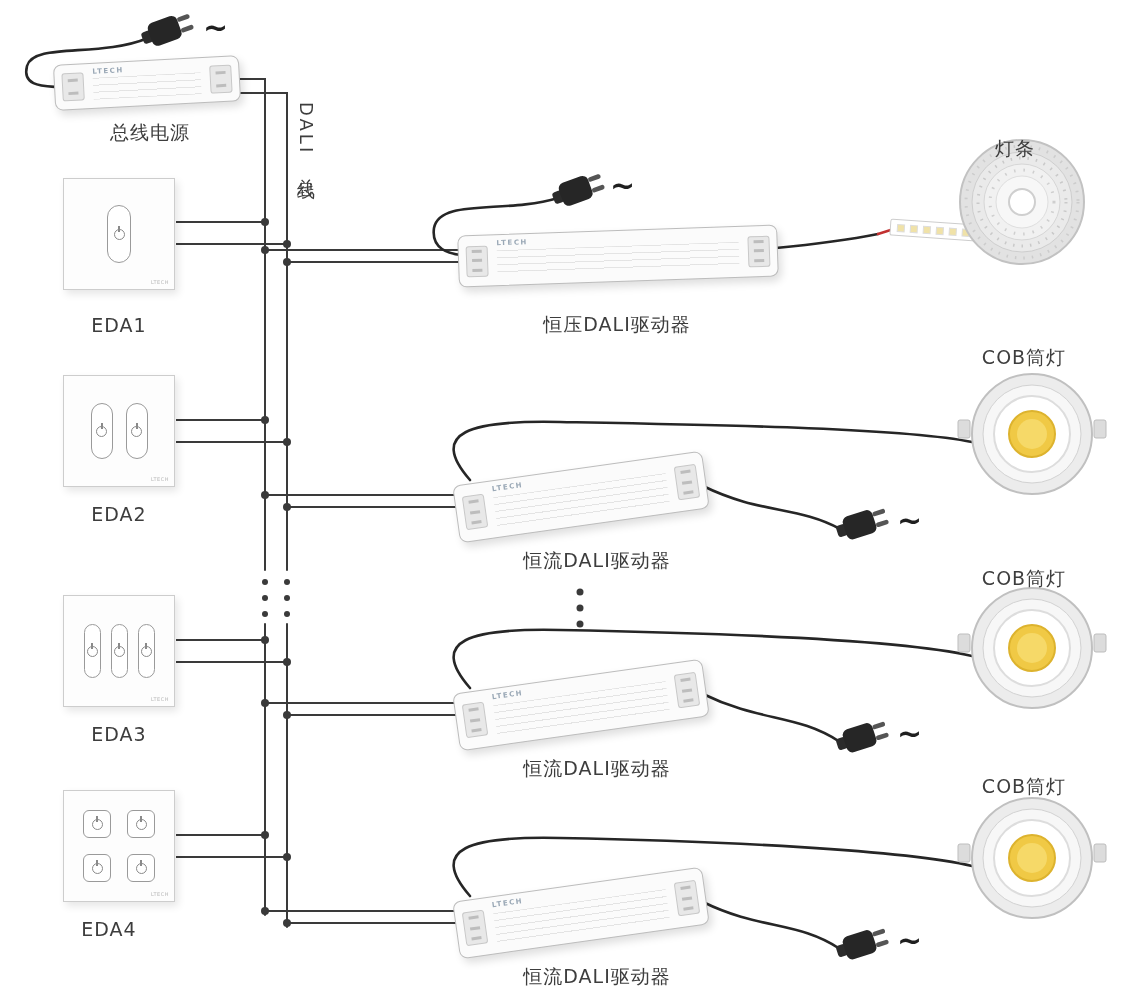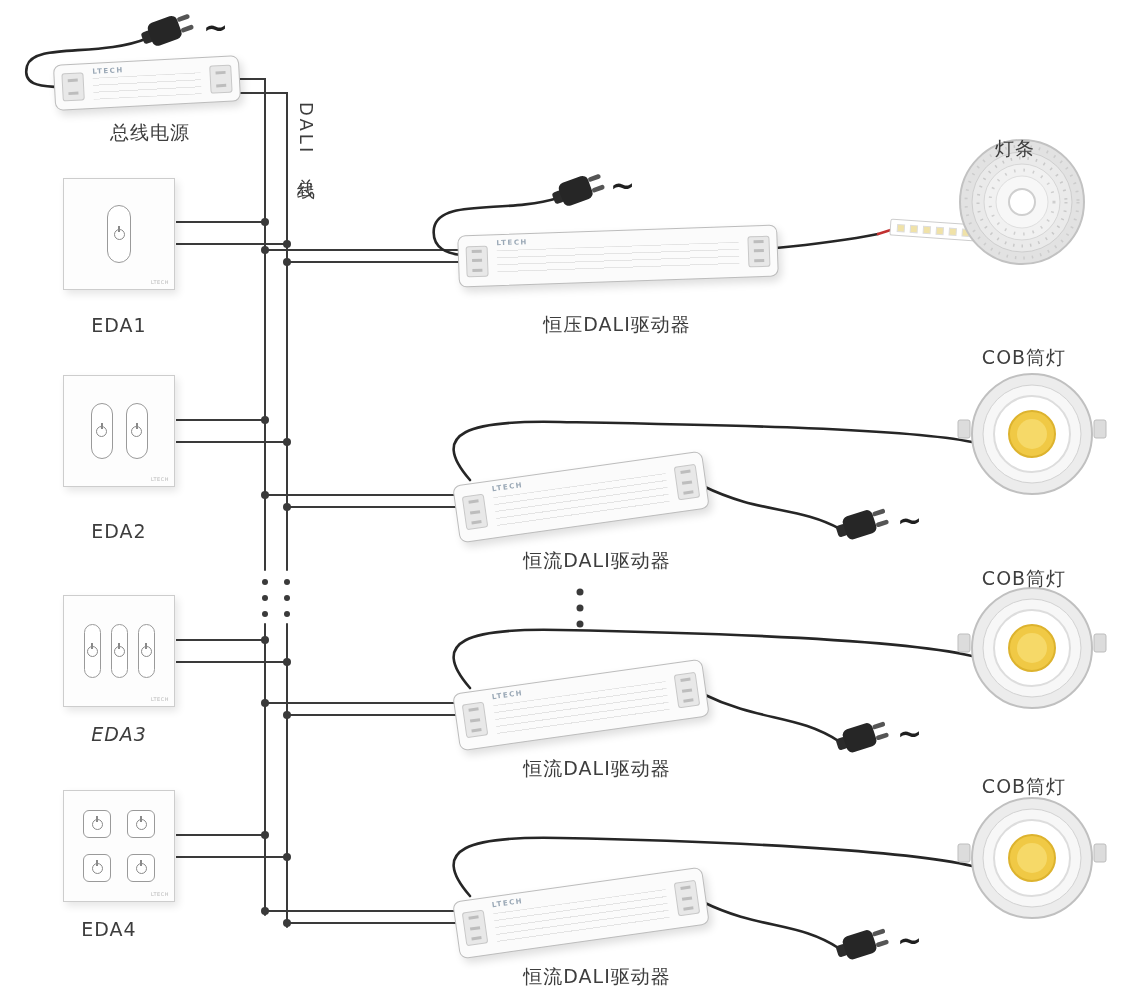--- a/index.html
+++ b/index.html
@@ -320,22 +320,22 @@
           <span class="pwr"></span>
         </div>
     </div>
     <span class="panel-brand">LTECH</span>
   </div>
 
   <div class="lbl" style="left:150px; top:120px;">总线电源</div>
   <div class="vlbl" style="left:294px; top:102px;">DALI 总线</div>
 
   <div class="lbl" style="left:119px; top:314px;">EDA1</div>
-  <div class="lbl" style="left:119px; top:520px;">EDA2</div>
-  <div class="lbl" style="left:119px; top:723px;font-style:italic;">EDA3</div>
+  <div class="lbl" style="left:119px; top:503px;">EDA2</div>
+  <div class="lbl" style="left:119px; top:723px;">EDA3</div>
   <div class="lbl" style="left:109px; top:918px;">EDA4</div>
 
   <div class="lbl" style="left:617px; top:300px;margin-top:12px;">恒压DALI驱动器</div>
   <div class="lbl" style="left:597px; top:548px;">恒流DALI驱动器</div>
   <div class="lbl" style="left:597px; top:756px;">恒流DALI驱动器</div>
   <div class="lbl" style="left:597px; top:964px;">恒流DALI驱动器</div>
 
   <div class="lbl" style="left:1015px; top:136px;">灯条</div>
   <div class="lbl" style="left:1024px; top:345px;">COB筒灯</div>
   <div class="lbl" style="left:1024px; top:566px;">COB筒灯</div>

